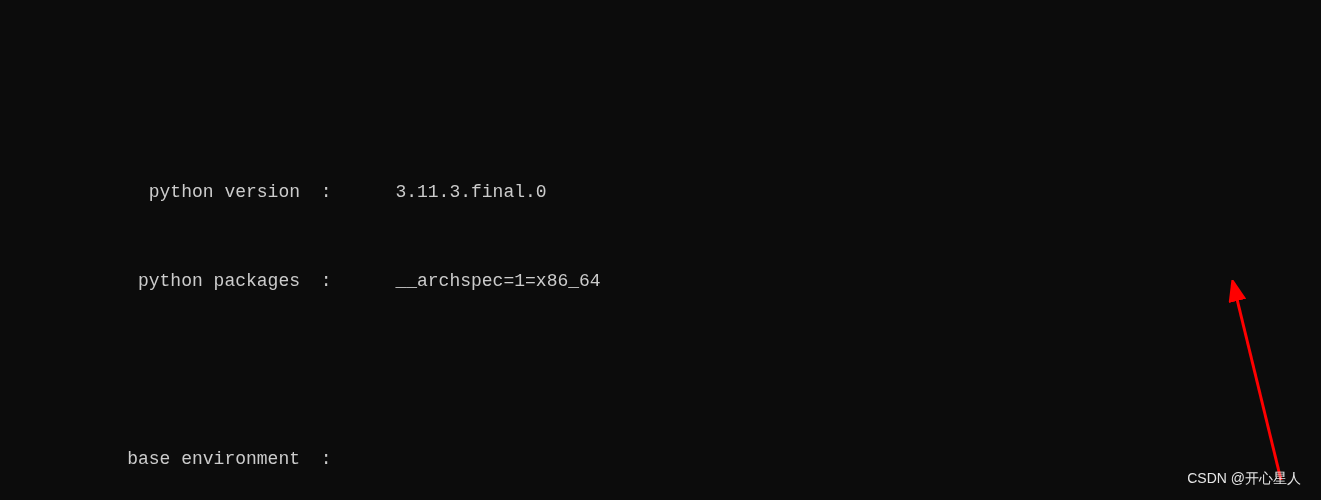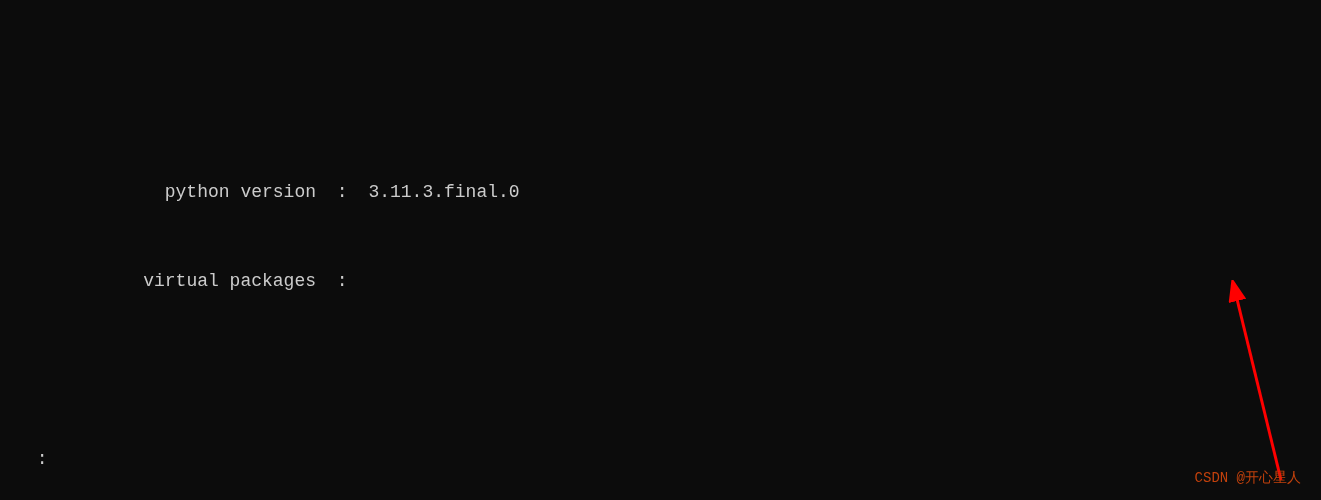--- a/index.html
+++ b/index.html
@@ -17,66 +17,66 @@
       height: 500px;
       overflow: hidden;
       position: relative;
       white-space: pre;
     }
     .terminal {
       padding: 0;
     }
     .row {
       display: flex;
-      padding-left: 16px;
     }
     .label {
       width: 300px;
       text-align: right;
       flex-shrink: 0;
     }
     .sep {
       padding: 0 10px;
       flex-shrink: 0;
     }
     .value {
       white-space: pre;
+      margin-left: 43px;
     }
     .watermark {
       position: absolute;
       bottom: 10px;
       right: 20px;
-      color: #c2410c;
+      color: #e5e5e5;
       font-size: 14px;
-      font-family: Liberation Mono, monospace;
+      font-family: Liberation Sans, sans-serif;
     }
     .arrow {
       position: absolute;
       right: 15px;
       top: 280px;
       pointer-events: none;
     }
   </style>
 </head>
 <body>
 
 
 
 <div class="terminal">
   <div class="row">
     <span class="label">python version</span><span class="sep"> : </span><span class="value">3.11.3.final.0</span>
   </div>
   <div class="row">
-    <span class="label">virtual packages</span><span class="sep"> : </span>
+    <span class="label">python packages</span><span class="sep"> : </span><span class="value">__archspec=1=x86_64</span>
   </div>
   <div class="row">
     <span class="label"></span><span class="sep">   </span>
   </div>
   <div class="row">
-    <span class="sep"> : </span>
+    <span class="label">base environment</span><span class="sep"> : </span>
   </div>
   
   
   
   
   
   
   
   
   

